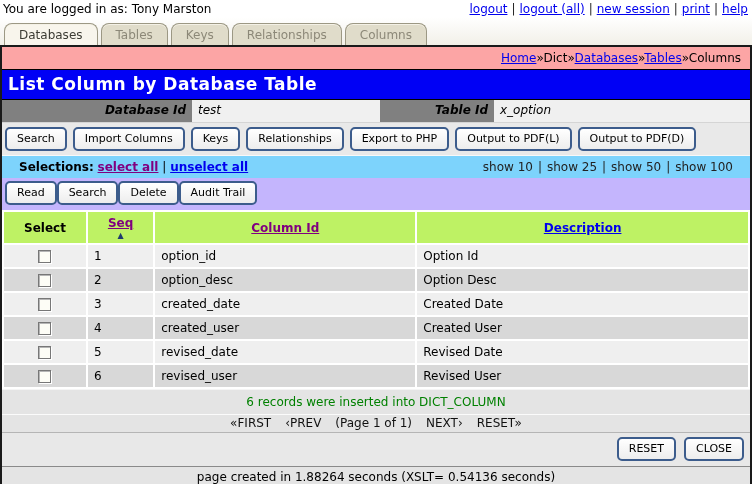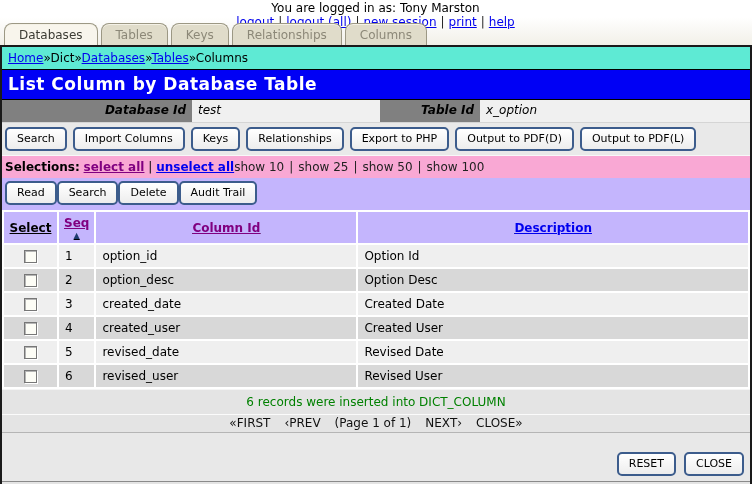--- a/index.html
+++ b/index.html
@@ -1,84 +1,84 @@
 <!DOCTYPE html>
 <html><head>
 <meta charset="utf-8">
 <style>
   * { margin:0; padding:0; box-sizing:border-box; }
   html,body { width:752px; background:#fff; font-family:"DejaVu Sans","Liberation Sans",sans-serif; font-size:12px; color:#000; }
 
   
-  .topbar { display:flex; justify-content:space-between; align-items:center; padding:1px 4px 1px 3px; height:17px; background:#fff;flex-direction:column; }
+  .topbar { display:flex; justify-content:space-between; align-items:center; padding:1px 4px 1px 3px; height:17px; background:#fff; }
   .toplinks { white-space:nowrap; }
   .toplinks a { color:#0000EE; text-decoration:underline; }
   .toplinks .sep { color:#222; padding:0 4px; }
 
   
   .tabbar { display:flex; align-items:flex-end; padding:2px 0 0 4px; height:28px; background:linear-gradient(#ffffff,#f2f0e8); }
   .tab { border:1px solid #9c9884; border-bottom:none; border-radius:8px 8px 0 0; padding:4px 14px 3px 14px; margin-right:3px; background:#e0dcca; color:#8c8878; font-size:12px; cursor:pointer; box-shadow:inset 0 1px 0 #f4f1e6; }
   .tab.active { background:#f8f5ec; color:#3c3c34; position:relative; z-index:2; }
 
   
   .frame { border:2px solid #1a1a1a; background:#ececec; }
 
-  .breadcrumb { background:#5eead4; padding:4px 16px 3px 6px; height:22px; }
+  .breadcrumb { background:#fca5a5; padding:4px 9px 3px 6px; height:22px;text-align:right; }
   .breadcrumb a { color:#0000EE; text-decoration:underline; }
   .breadcrumb .plain { color:#000; }
   .breadcrumb .sep { color:#000; }
 
   .titlebar { background:#0000F5; border-top:1px solid #000; border-bottom:1px solid #000; color:#fff; font-weight:bold; font-size:17px; padding:4px 6px 5px 6px; letter-spacing:0.5px; }
 
   
   .filterrow { display:flex; align-items:stretch; background:#f0f0f0; height:23px; border-bottom:1px solid #d5d5d5; }
   .flabel { background:#808080; color:#000000; font-weight:bold; font-style:italic; text-align:right; padding:3px 6px 0 0; }
   .flabel.f1 { width:190px; }
-  .flabel.f2 { width:100px; }
+  .flabel.f2 { width:114px; }
   .fvalue { padding:3px 0 0 6px;font-style:italic; }
   .fvalue.v1 { width:188px; }
   .fvalue.v2 { flex:1; }
 
   
   .btn { background:linear-gradient(#ffffff,#ededed); border:2px solid #3c5c8c; border-radius:5px; padding:3px 10px 4px 10px; font-family:"DejaVu Sans","Liberation Sans",sans-serif; font-size:11px; color:#000; cursor:pointer; }
   .btnrow { padding:4px 3px; background:#e9e9e9; display:flex; gap:6px; border-bottom:1px solid #f8f8f8; }
 
   
-  .selrow { display:flex; align-items:center; padding:4px 3px; background:#f9a8d4; }
+  .selrow { display:flex; justify-content:space-between; align-items:center; padding:4px 17px; background:#7dd3fc; }
   .selrow .lbl { font-weight:bold; }
   .selrow a.visited { color:#800080; font-weight:bold; text-decoration:underline; }
   .selrow a.fresh { color:#0000EE; font-weight:bold; text-decoration:underline; }
   .showopts { color:#222; }
   .showopts .sep { padding:0 5px; }
   .showopts span.opt { cursor:pointer; }
 
   .actionrow { padding:3px 9px 5px 3px; background:#c4b5fd; display:flex; }
 
   
   table.grid { border-collapse:separate; border-spacing:2px; background:#fff; width:100%; }
-  table.grid th { background:#c4b5fd; font-weight:bold; padding:4px 5px; font-size:12px; vertical-align:middle;text-decoration:underline; }
+  table.grid th { background:#bef264; font-weight:bold; padding:4px 20px; font-size:12px; vertical-align:middle; }
   table.grid th a { font-weight:bold; text-decoration:underline; cursor:pointer; }
   table.grid th a.sorted { color:#800080; }
   table.grid th a.plain { color:#0000EE; }
   .arrow { display:block; font-size:8px; color:#1f3b6e; text-align:center; line-height:7px; margin-top:2px; cursor:pointer; }
   th.selectcol { width:53px; }
   th.seqcol { width:29px; }
   th.colidcol { width:260px; }
   table.grid td { padding:3px 6px; height:22px; font-size:12px; vertical-align:middle; }
   tr.odd td { background:#efefef; }
   tr.even td { background:#d8d8d8; }
   td.ck { text-align:center; }
   input.cbx { appearance:none; -webkit-appearance:none; width:13px; height:13px; background:#fdfdf6; border:1px solid #777; box-shadow:inset 1px 1px 0 #b5b5b5, 1px 1px 0 #fff; cursor:pointer; vertical-align:middle; }
 
   
   .messages { background:#e4e4e4; text-align:center; padding:4px 0 3px 0; border-top:1px solid #f5f5f5; }
   .messages div { color:#008000; line-height:17px; }
   .pagerow { background:#e4e4e4; text-align:center; padding:1px 0 2px 0; border-top:1px solid #fbfbfb; color:#111; }
   .pagerow span { padding:0 7px; cursor:pointer; }
-  .resetrow { background:#e8e8e8; border-top:1px solid #b5b5b5; display:flex; justify-content:flex-end; gap:8px; padding:19px 6px 5px 6px; }
+  .resetrow { background:#e8e8e8; border-top:1px solid #b5b5b5; display:flex; justify-content:flex-end; gap:8px; padding:4px 6px 5px 6px; }
   .pagefooter { background:#e4e4e4; border-top:1px solid #8a8a8a; text-align:center; padding:3px 0 4px 0; }
 </style>
 </head>
 <body>
 
 <div class="topbar">
   <div class="left">
     <span>You are logged in as:</span>
     <span>Tony Marston</span>
   </div>
@@ -109,22 +109,22 @@
     <div class="flabel f2">Table Id</div>
     <div class="fvalue v2">x_option</div>
   </div>
 
   <div class="btnrow">
     <button class="btn">Search</button>
     <button class="btn">Import Columns</button>
     <button class="btn">Keys</button>
     <button class="btn">Relationships</button>
     <button class="btn">Export to PHP</button>
+    <button class="btn">Output to PDF(L)</button>
     <button class="btn">Output to PDF(D)</button>
-    <button class="btn">Output to PDF(L)</button>
   </div>
 
   <div class="selrow">
     <div>
       <span class="lbl">Selections:</span>
       <a href="#" class="visited">select all</a>
       <span>|</span>
       <a href="#" class="fresh">unselect all</a>
     </div>
     <div class="showopts">
@@ -193,21 +193,21 @@
         <td>Revised User</td>
       </tr>
     </tbody>
   </table>
 
   <div class="messages">
     <div>6 records were inserted into DICT_COLUMN</div>
   </div>
 
   <div class="pagerow">
-    <span>«FIRST</span><span>‹PREV</span><span>(Page 1 of 1)</span><span>NEXT›</span><span>CLOSE»</span>
+    <span>«FIRST</span><span>‹PREV</span><span>(Page 1 of 1)</span><span>NEXT›</span><span>RESET»</span>
   </div>
 
   <div class="resetrow">
     <button class="btn">RESET</button>
     <button class="btn">CLOSE</button>
   </div>
 
   <div class="pagefooter">page created in 1.88264 seconds (XSLT= 0.54136 seconds)</div>
 
 </div>

